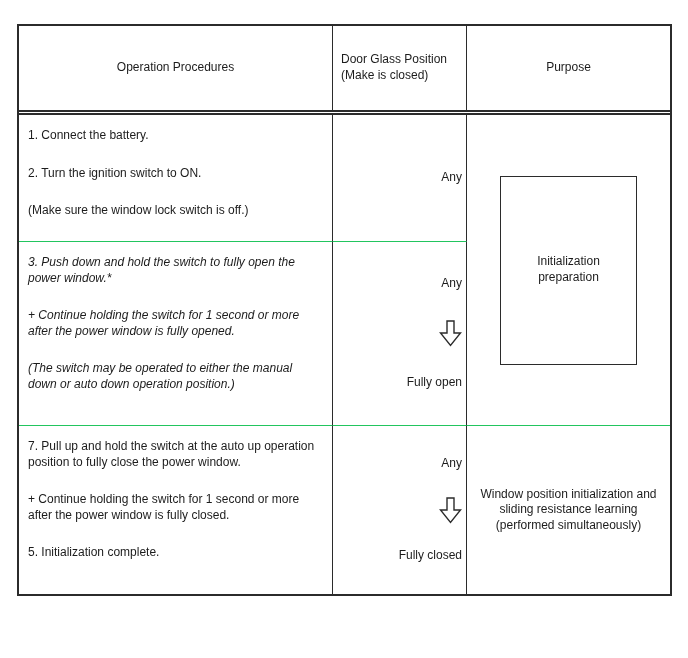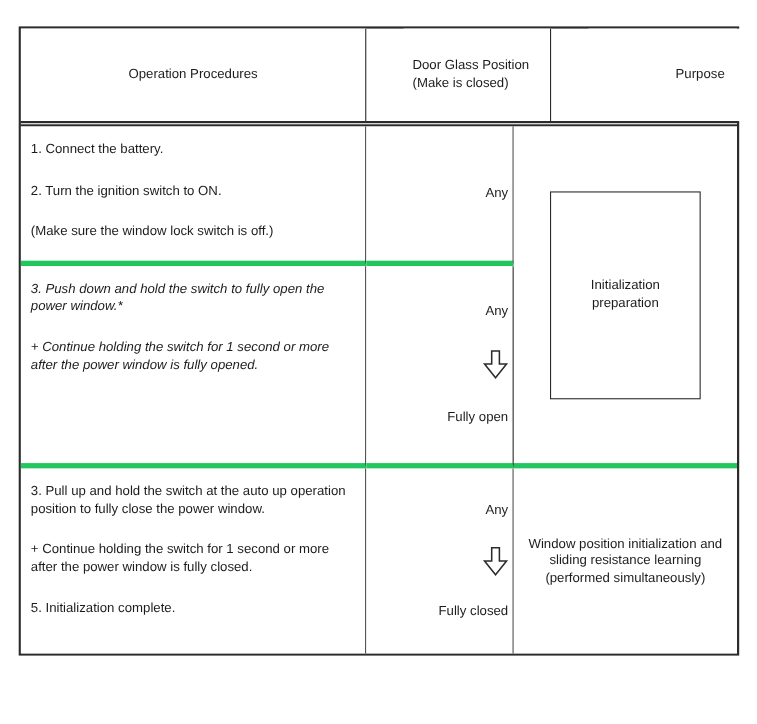--- a/index.html
+++ b/index.html
@@ -13,31 +13,30 @@
 
   .proc-table {
     position:absolute; left:17px; top:24px; width:655px;
     border:2px solid #2b2b2b; background:#ffffff;
   }
 
   .grid-header {
     display:grid;
     grid-template-columns:314px 134px 203px;
     border-bottom:5px double #2b2b2b;
-    gap:34px;
   }
   .grid-body {
     display:grid;
     grid-template-columns:314px 134px 203px;
     grid-template-rows:127px 184px 168px;
   }
 
   .cell { background:#ffffff; font-size:12px; line-height:1.3; }
   .br { border-right:1px solid #2b2b2b; }
-  .bb { border-bottom:5px solid #22c55e; }
+  .bb { border-bottom:1px solid #22c55e; }
 
   
   .hcell { height:84px; display:flex; align-items:center; }
   .hcell.center { justify-content:center; text-align:center; }
   .hcell.left { justify-content:flex-start; padding-left:8px; text-align:left; }
 
   
   .c-op { padding:13px 12px 0 9px; text-align:left; }
   .c-op p { margin:0 0 22px 0; }
 
@@ -109,33 +108,34 @@
 
       <div class="cell c-purpose bb pmerge">
         <div class="prep-box">
           <span>Initialization preparation</span>
         </div>
       </div>
 
       <div class="cell c-op br bb r2c1">
         <p>3. Push down and hold the switch to fully open the power window.*</p>
         <p>+ Continue holding the switch for 1 second or more after the power window is fully opened.</p>
+        <p>(The switch may be operated to either the manual down or auto down operation position.)</p>
       </div>
       <div class="cell c-pos br bb r2c2">
         <span>Any</span>
         <span class="arrow-wrap">
           <svg width="23" height="27" viewBox="0 0 23 27" aria-hidden="true">
             <polygon points="8,1 15,1 15,13 21.5,13 11.5,25.5 1.5,13 8,13" fill="#ffffff" stroke="#2b2b2b" stroke-width="1.4" stroke-linejoin="miter"></polygon>
           </svg>
         </span>
         <span>Fully open</span>
       </div>
 
       <div class="cell c-op br r3c1">
-        <p>3. Pull up and hold the switch at the auto up operation position to fully close the power window.</p>
+        <p>7. Pull up and hold the switch at the auto up operation position to fully close the power window.</p>
         <p>+ Continue holding the switch for 1 second or more after the power window is fully closed.</p>
         <p>5. Initialization complete.</p>
       </div>
       <div class="cell c-pos br r3c2">
         <span>Any</span>
         <span class="arrow-wrap">
           <svg width="23" height="27" viewBox="0 0 23 27" aria-hidden="true">
             <polygon points="8,1 15,1 15,13 21.5,13 11.5,25.5 1.5,13 8,13" fill="#ffffff" stroke="#2b2b2b" stroke-width="1.4" stroke-linejoin="miter"></polygon>
           </svg>
         </span>

